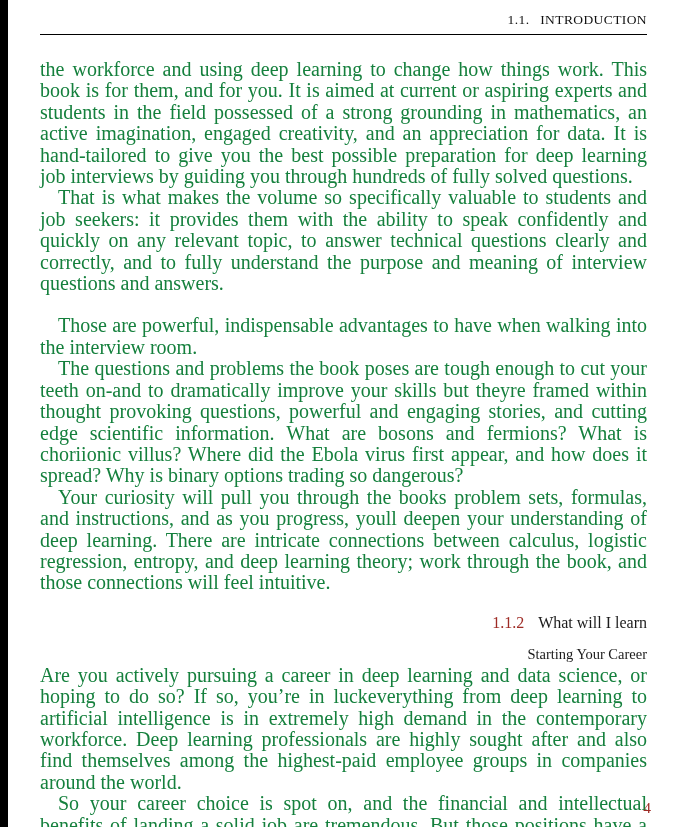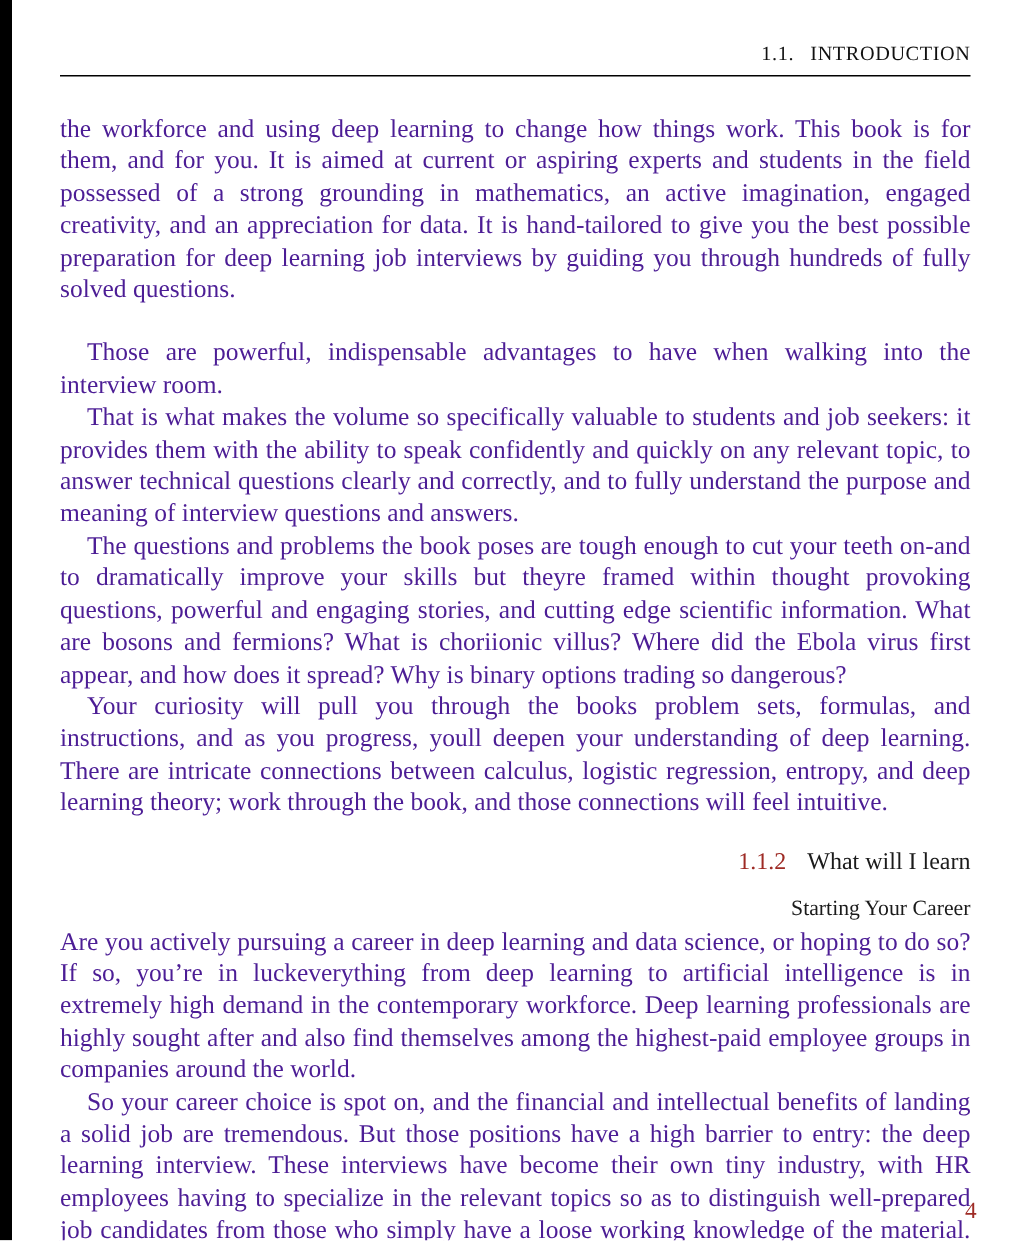--- a/index.html
+++ b/index.html
@@ -29,34 +29,34 @@
     position: absolute;
     left: 40px;
     right: 36px;
     top: 0;
   }
   .running-header {
     text-align: right;
     font-size: 13.5px;
     letter-spacing: 0.4px;
     word-spacing: 7px;
-    padding-top: 28px;
+    padding-top: 12px;
     padding-bottom: 6px;
     border-bottom: 1px solid #000000;
     color: #111111;
   }
   .body-text {
     margin-top: 24px;
   }
   p.para {
     margin: 0;
-    font-size: 17px;
+    font-size: 20px;
     line-height: 21.4px;
     text-align: justify;
-    color: #4c1d95;
+    color: #15803d;
   }
   p.para.indent {
     text-indent: 18px;
   }
   p.para.gap-before {
     margin-top: 21px;
   }
   .section-heading {
     text-align: right;
     margin-top: 20px;
@@ -92,23 +92,23 @@
   <div class="scan-edge"></div>
 
   <div class="content">
 
     <div class="running-header">1.1. INTRODUCTION</div>
 
     <div class="body-text">
 
       <p class="para">the workforce and using deep learning to change how things work. This book is for them, and for you. It is aimed at current or aspiring experts and students in the field possessed of a strong grounding in mathematics, an active imagination, engaged creativity, and an appreciation for data. It is hand-tailored to give you the best possible preparation for deep learning job interviews by guiding you through hundreds of fully solved questions.</p>
 
+      <p class="para indent">That is what makes the volume so specifically valuable to students and job seekers: it provides them with the ability to speak confidently and quickly on any relevant topic, to answer technical questions clearly and correctly, and to fully understand the purpose and meaning of interview questions and answers.</p>
+
       <p class="para indent gap-before">Those are powerful, indispensable advantages to have when walking into the interview room.</p>
-
-      <p class="para indent">That is what makes the volume so specifically valuable to students and job seekers: it provides them with the ability to speak confidently and quickly on any relevant topic, to answer technical questions clearly and correctly, and to fully understand the purpose and meaning of interview questions and answers.</p>
 
       <p class="para indent">The questions and problems the book poses are tough enough to cut your teeth on-and to dramatically improve your skills but theyre framed within thought provoking questions, powerful and engaging stories, and cutting edge scientific information. What are bosons and fermions? What is choriionic villus? Where did the Ebola virus first appear, and how does it spread? Why is binary options trading so dangerous?</p>
 
       <p class="para indent">Your curiosity will pull you through the books problem sets, formulas, and instructions, and as you progress, youll deepen your understanding of deep learning. There are intricate connections between calculus, logistic regression, entropy, and deep learning theory; work through the book, and those connections will feel intuitive.</p>
 
       <div class="section-heading">
         <span class="section-number">1.1.2</span><span class="section-title">What will I learn</span>
       </div>
 
       <div class="subsection-heading">Starting Your Career</div>

